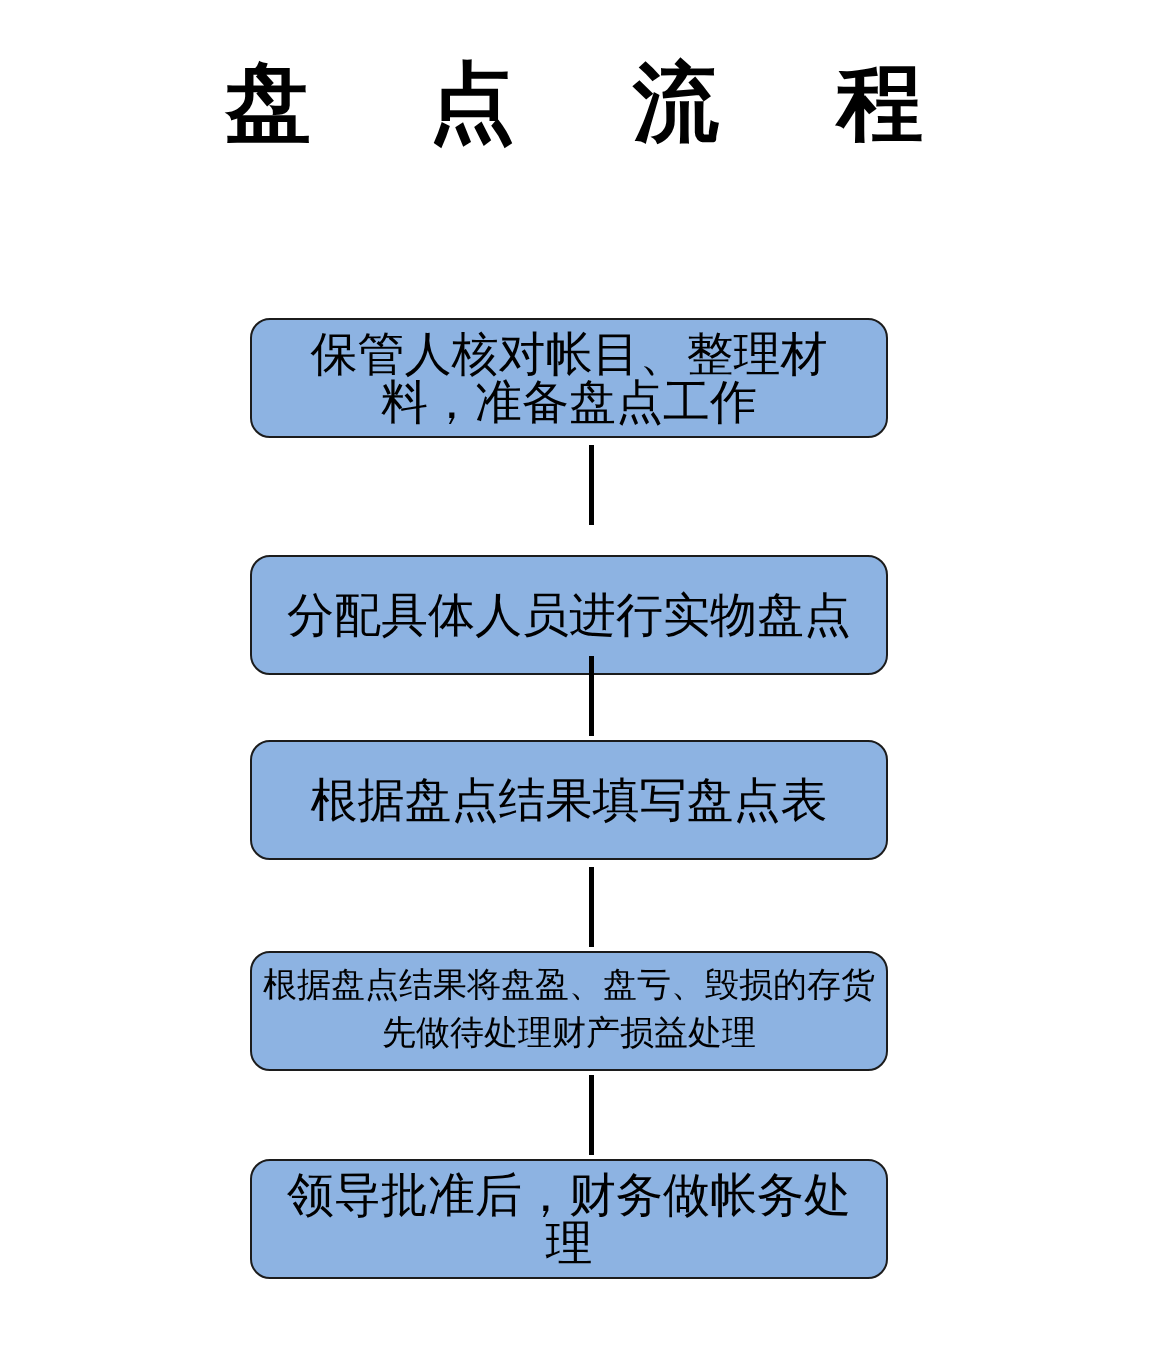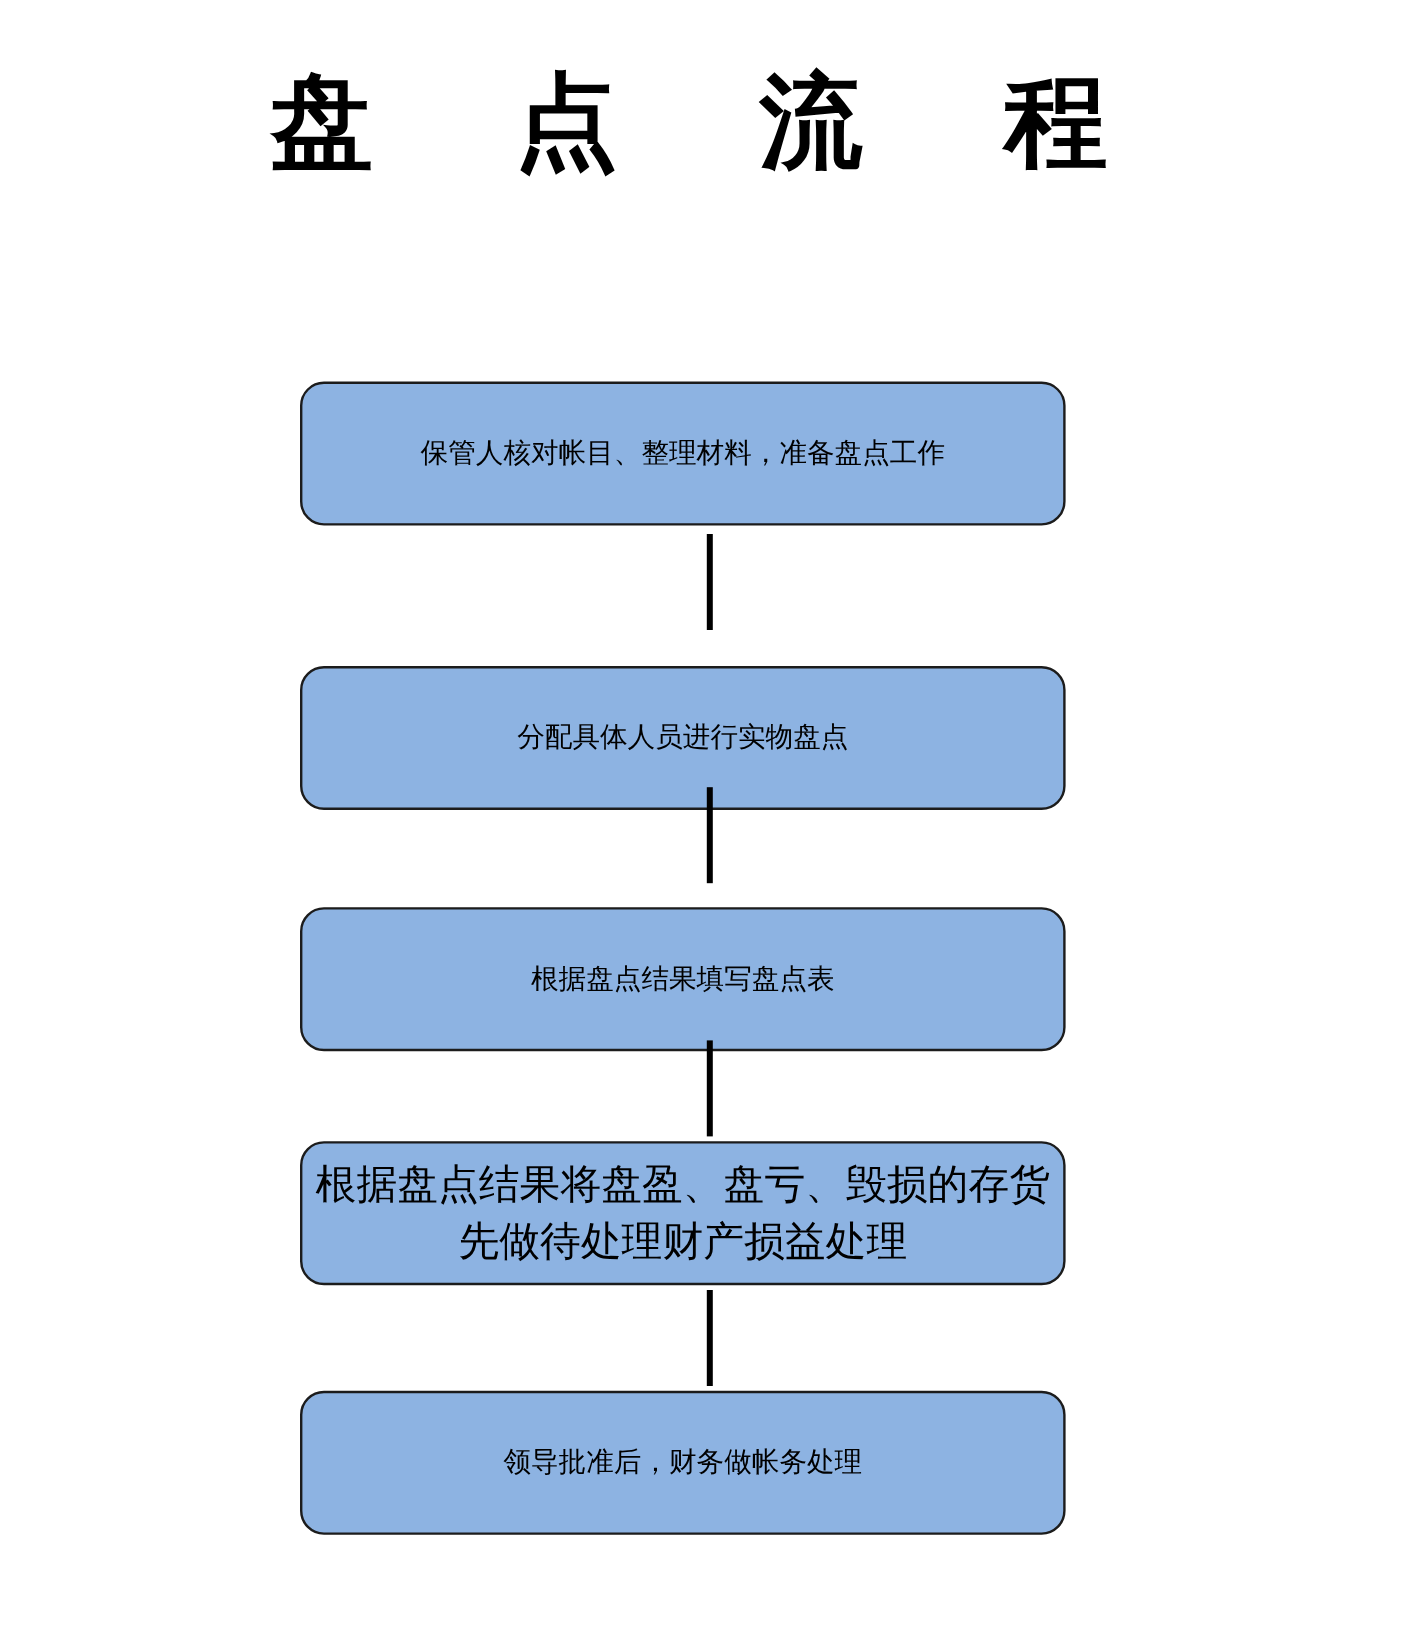--- a/index.html
+++ b/index.html
@@ -35,21 +35,21 @@
       height: 120px;
       background: #8db3e2;
       border: 2px solid #1c1c1c;
       border-radius: 20px;
       box-sizing: border-box;
       display: flex;
       align-items: center;
       justify-content: center;
       text-align: center;
       color: #000;
-      font-size: 23px;
+      font-size: 47px;
       line-height: 48px;
       padding: 0 12px;
     }
     .connector {
       position: absolute;
       left: 589px;
       width: 5px;
       background: #000;
     }
   </style>
@@ -61,25 +61,25 @@
 <div class="step" style="top:318px;">
   <span>保管人核对帐目、整理材料，准备盘点工作</span>
 </div>
 <div class="connector" style="top:445px; height:80px;"></div>
 
 <div class="step" style="top:555px;">
   <span>分配具体人员进行实物盘点</span>
 </div>
 <div class="connector" style="top:656px; height:80px;"></div>
 
-<div class="step" style="top:740px;margin-top:16px;">
+<div class="step" style="top:740px;">
   <span>根据盘点结果填写盘点表</span>
 </div>
 <div class="connector" style="top:867px; height:80px;"></div>
 
-<div class="step" style="top:951px; font-size:34px; padding:0 8px;">
+<div class="step" style="top:951px; font-size:34px; padding:0 8px;font-family:Liberation Mono, monospace;">
   <span>根据盘点结果将盘盈、盘亏、毁损的存货先做待处理财产损益处理</span>
 </div>
 <div class="connector" style="top:1075px; height:80px;"></div>
 
 <div class="step" style="top:1159px;text-align:center;">
   <span>领导批准后，财务做帐务处理</span>
 </div>
 
 </body></html>

